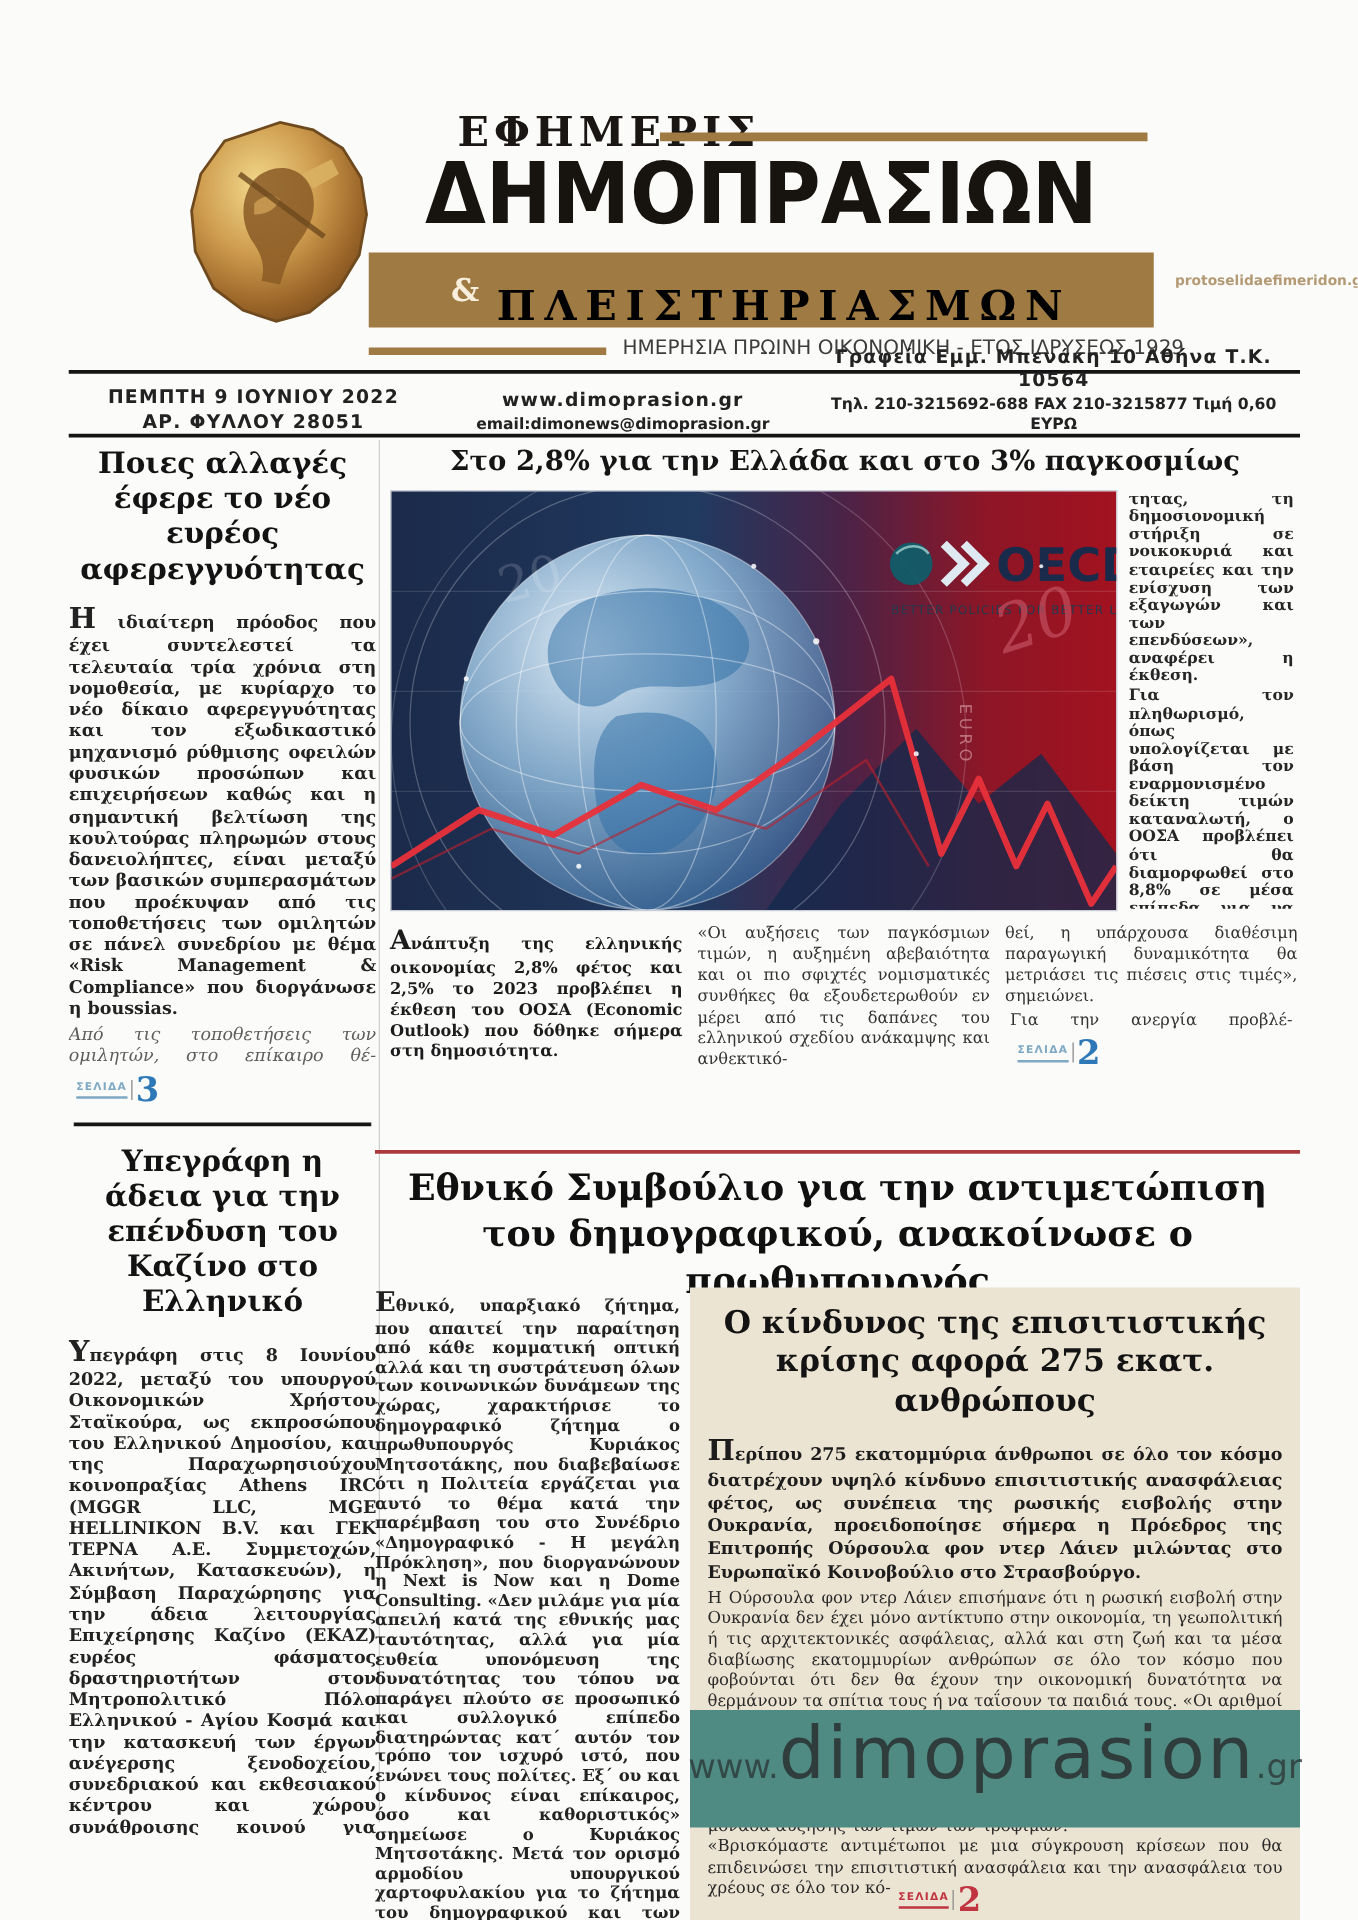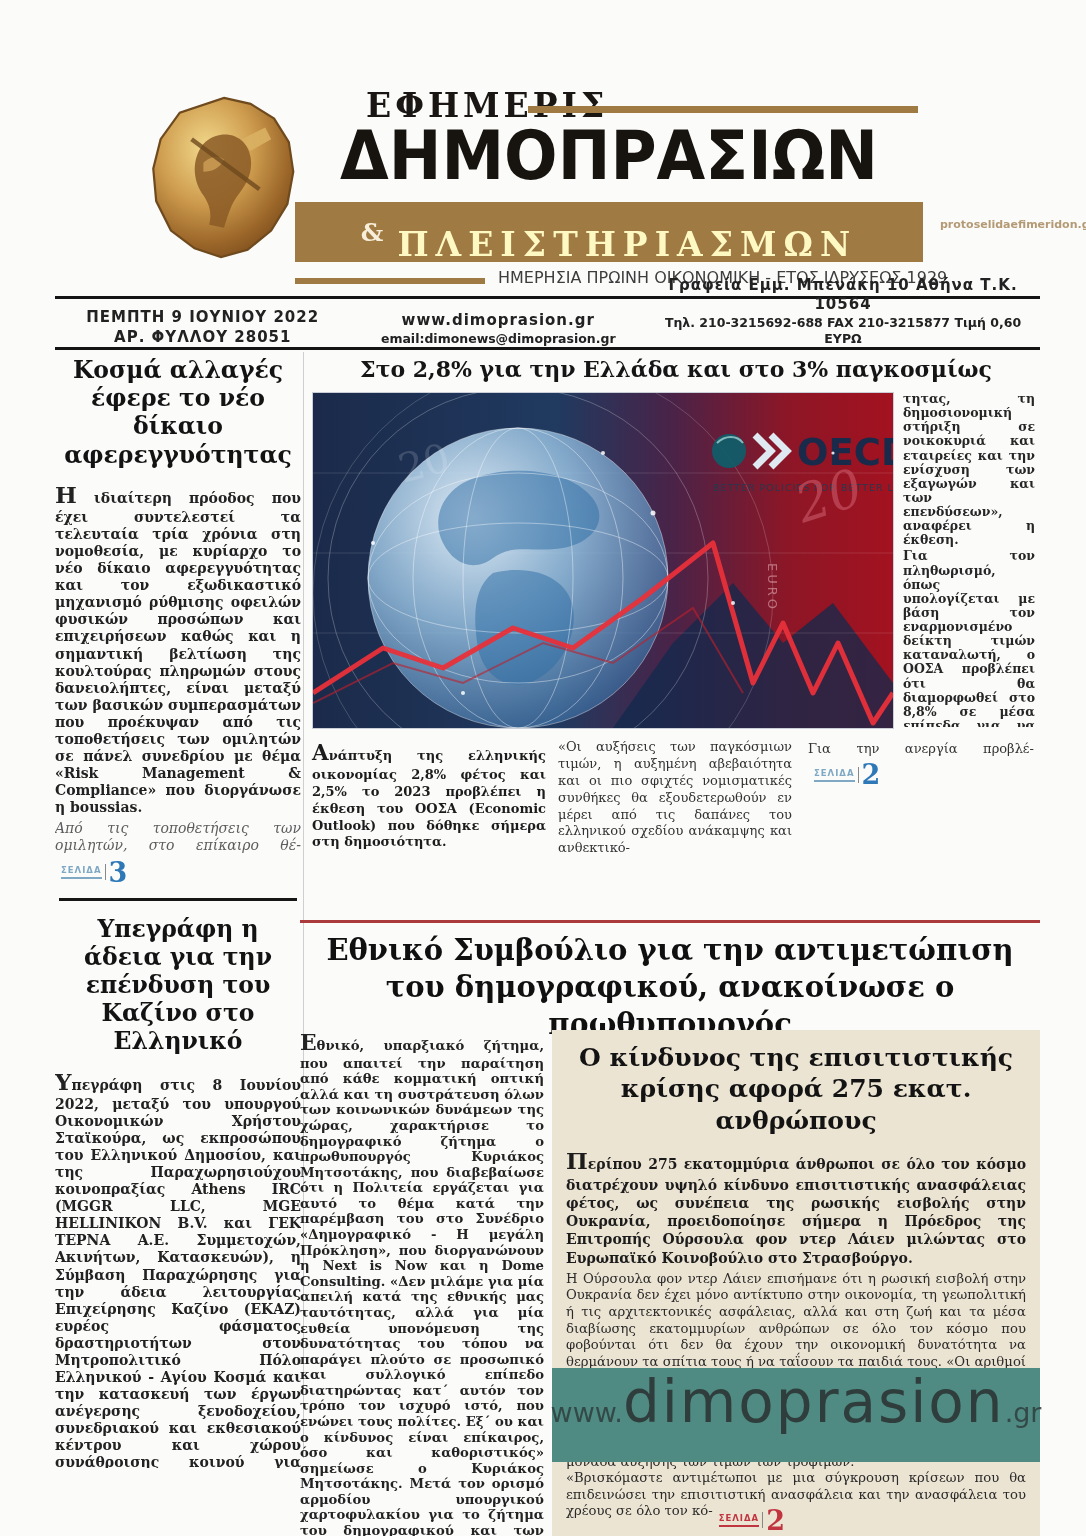--- a/index.html
+++ b/index.html
@@ -8,21 +8,21 @@
   .abs{position:absolute;}
 
   
   #coin{left:150px;top:95px;width:148px;height:168px;}
   #kicker{left:366px;top:86px;font-size:33px;font-weight:700;letter-spacing:4px;color:#191613;}
   #kicker-rule{left:528px;top:106px;width:390px;height:7px;background:#9f7a42;}
   #paper-title{left:295px;top:116px;width:628px;text-align:center;font-family:"DejaVu Sans","Liberation Sans",sans-serif;
                font-weight:800;font-size:63px;letter-spacing:0px;color:#17130f;transform:scaleY(1.08);transform-origin:top;white-space:nowrap;}
   #band{left:295px;top:202px;width:628px;height:60px;background:#9f7a42;display:flex;align-items:center;justify-content:center;}
   #band .amp{color:#f7efdb;font-weight:700;font-size:25px;margin-right:14px;}
-  #band .sub{color:#fef9c3;font-weight:700;font-size:33px;letter-spacing:7px;margin-top:24px;}
+  #band .sub{color:#000000;font-weight:700;font-size:33px;letter-spacing:7px;margin-top:24px;}
   #tag-rule{left:295px;top:278px;width:190px;height:6px;background:#9f7a42;}
   #tagline{left:498px;top:268px;width:430px;font-family:"DejaVu Sans","Liberation Sans",sans-serif;
            font-weight:400;font-size:16px;color:#3d3d3d;white-space:nowrap;}
   #watermark{left:940px;top:218px;font-family:"DejaVu Sans","Liberation Sans",sans-serif;
              font-weight:700;font-size:11px;color:#b49a74;}
 
   
   #infobar{left:55px;top:296px;width:985px;height:48px;border-top:3px solid #141414;border-bottom:3px solid #141414;
            display:flex;font-family:"DejaVu Sans","Liberation Sans",sans-serif;color:#222;}
   #infobar .cell{display:flex;flex-direction:column;justify-content:flex-end;text-align:center;}
@@ -124,21 +124,21 @@
     <span class="ib-big">Γραφεία Εμμ.  Μπενάκη 10 Αθήνα Τ.Κ.  10564</span>
     <span class="ib-small">Τηλ.   210-3215692-688   FAX   210-3215877   Τιμή   0,60   ΕΥΡΩ</span>
   </div>
 </div>
 
 <div class="abs" id="vdiv"></div>
 
 <div class="abs" id="sidebar">
 
   <article>
-    <h2>Κοσμά αλλαγές έφερε το νέο δίκαιο αφερεγγυότητας</h2>
+    <h2>Ποιες αλλαγές έφερε το νέο ευρέος αφερεγγυότητας</h2>
     <p class="drop"><span class="bodytxt">Η ιδιαίτερη πρόοδος που έχει συντελεστεί τα τελευταία τρία χρόνια στη νομοθεσία, με κυρίαρχο το νέο δίκαιο αφερεγγυότητας και τον εξωδικαστικό μηχανισμό ρύθμισης οφειλών φυσικών προσώπων και επιχειρήσεων καθώς και η σημαντική βελτίωση της κουλτούρας πληρωμών στους δανειολήπτες, είναι μεταξύ των βασικών συμπερασμάτων που προέκυψαν από τις τοποθετήσεις των ομιλητών σε πάνελ συνεδρίου με θέμα «Risk Management &amp; Compliance» που διοργάνωσε η boussias.</span></p>
     <p><span class="tail">Από τις τοποθετήσεις των ομιλητών, στο επίκαιρο θέ-</span><span class="selbadge b-blue">
           <span class="sel-logo">ΣΕΛΙΔΑ</span>
           <span class="sel-bar"></span>
           <span class="sel-num">3</span>
         </span></p>
     <hr class="hrule">
   </article>
 
   <article>
@@ -219,20 +219,21 @@
     <div id="right-col">
       <p>τητας, τη δημοσιονομική στήριξη σε νοικοκυριά και εταιρείες και την ενίσχυση των εξαγωγών και των επενδύσεων», αναφέρει η έκθεση.</p>
       <p>Για τον πληθωρισμό, όπως υπολογίζεται με βάση τον εναρμονισμένο δείκτη τιμών καταναλωτή, ο ΟΟΣΑ προβλέπει ότι θα διαμορφωθεί στο 8,8% σε μέσα επίπεδα για να υποχωρήσει στο 3,4% το 2023. «Αν και οι πιέσεις από την πλευρά της προσφοράς έχουν αυξη-</p>
     </div>
   </div>
 
   <div id="caption-row">
     <div class="col cap-lead drop">Ανάπτυξη της ελληνικής οικονομίας 2,8% φέτος και 2,5% το 2023 προβλέπει η έκθεση του ΟΟΣΑ (Economic Outlook) που δόθηκε σήμερα στη δημοσιότητα.</div>
     <div class="col cap-norm">«Οι αυξήσεις των παγκόσμιων τιμών, η αυξημένη αβεβαιότητα και οι πιο σφιχτές νομισματικές συνθήκες θα εξουδετερωθούν εν μέρει από τις δαπάνες του ελληνικού σχεδίου ανάκαμψης και ανθεκτικό-</div>
     <div class="col cap-norm">
+      <p style="margin:0">θεί, η υπάρχουσα διαθέσιμη παραγωγική δυναμικότητα θα μετριάσει τις πιέσεις στις τιμές», σημειώνει.</p>
       <p style="margin:2px 4px 0"><span>Για την ανεργία προβλέ-</span><span class="selbadge b-blue">
             <span class="sel-logo">ΣΕΛΙΔΑ</span>
             <span class="sel-bar"></span>
             <span class="sel-num">2</span>
           </span></p>
     </div>
   </div>
 </div>
 
 <div class="abs" id="redrule"></div>

